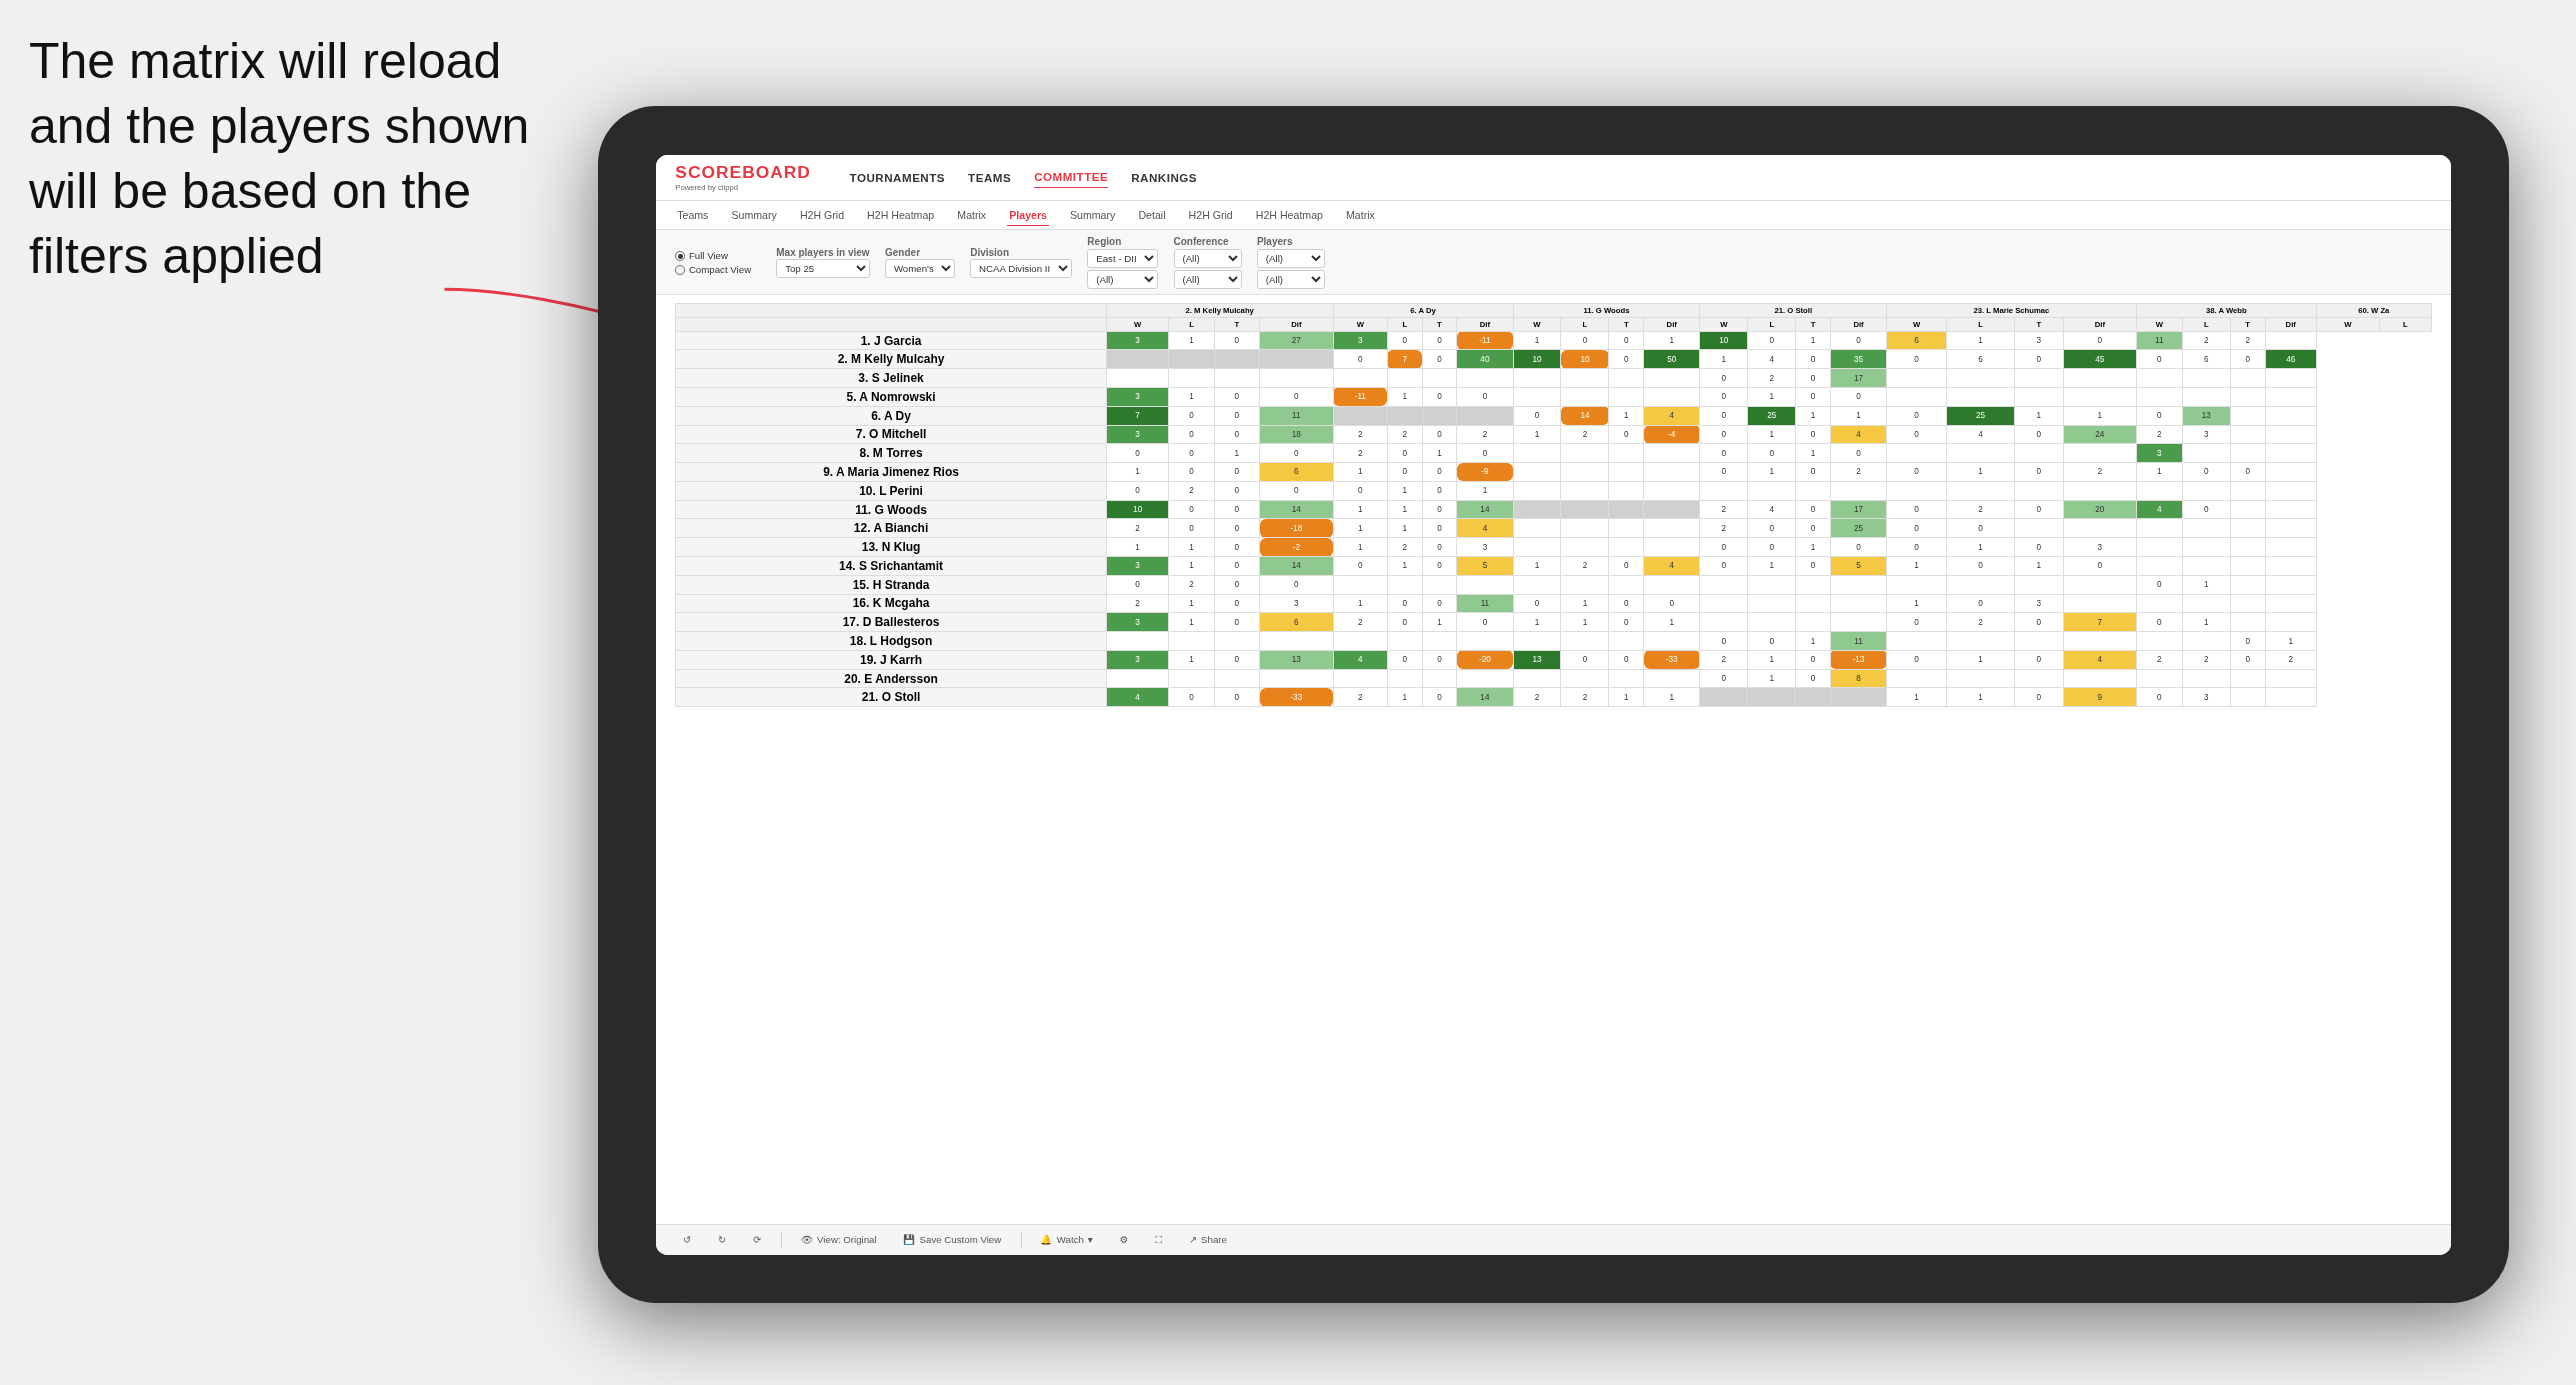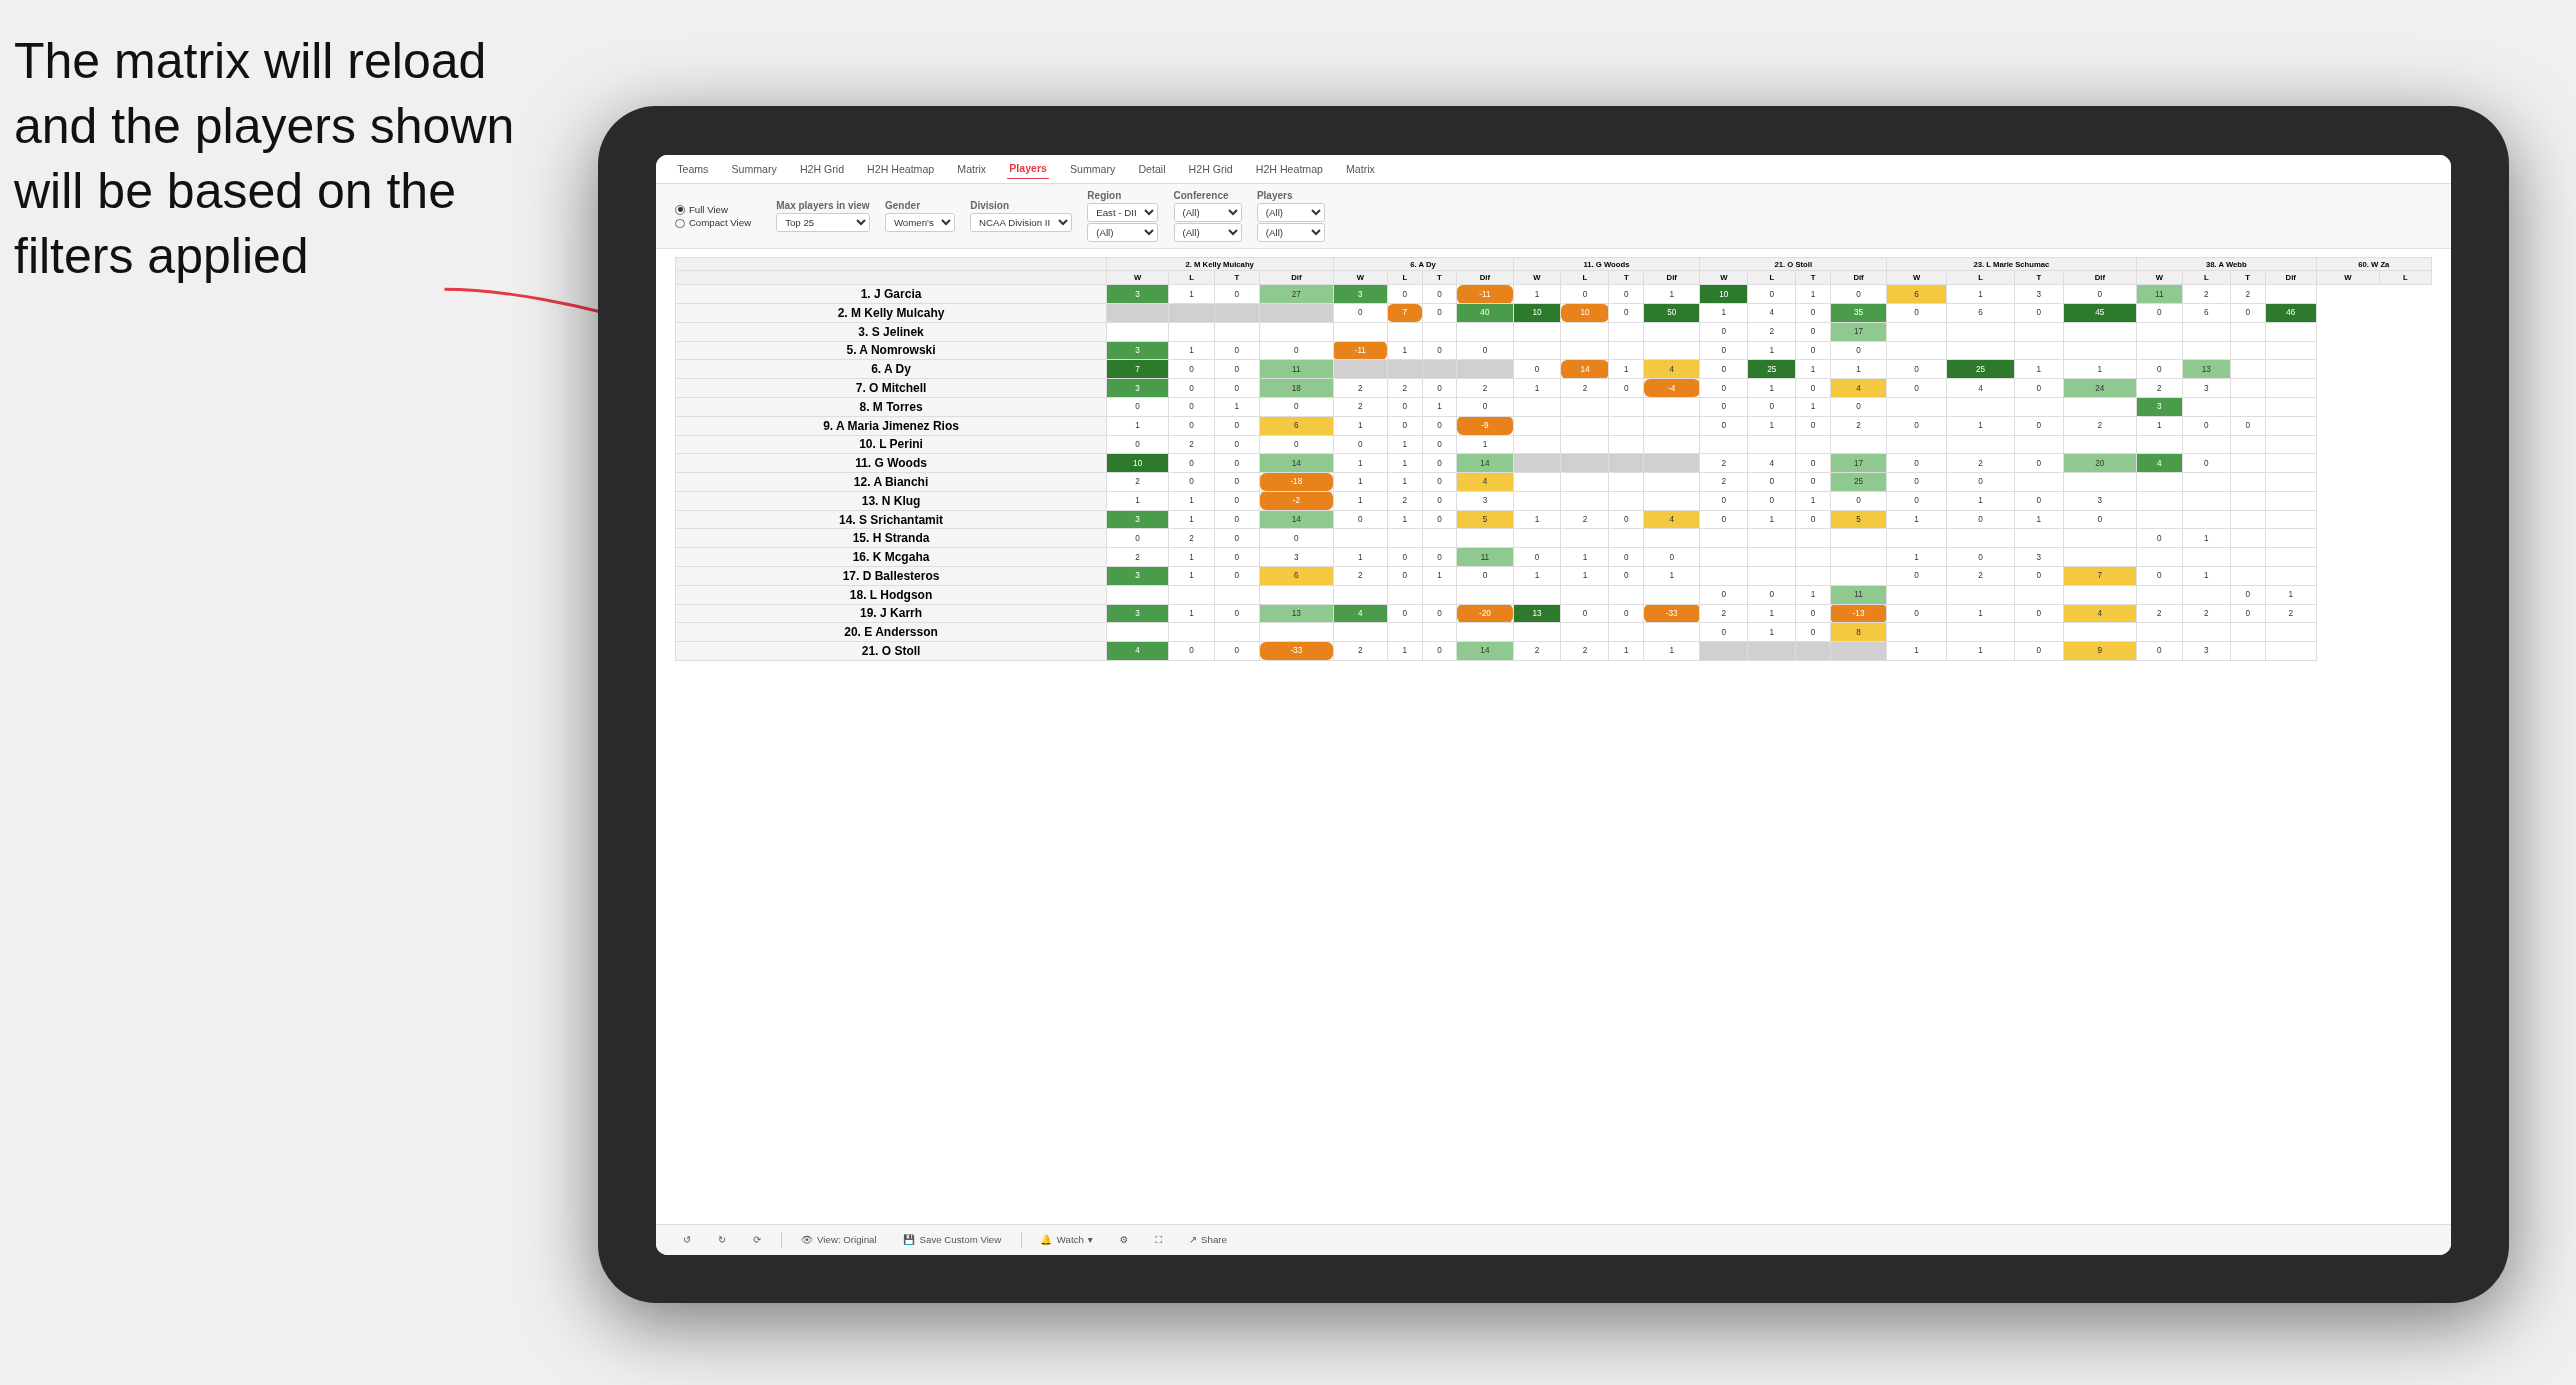--- a/index.html
+++ b/index.html
@@ -9,21 +9,21 @@
       width: 2576px;
       height: 1386px;
       position: relative;
       overflow: hidden;
     }
 
     
     .annotation-text {
       position: absolute;
       top: 29px;
-      left: 14px;
+      left: 29px;
       font-size: 50px;
       font-weight: 400;
       color: #111;
       line-height: 1.3;
       width: 540px;
     }
 
     
     .tablet {
       position: absolute;
@@ -291,20 +291,32 @@
     <marker id="arrowhead" markerWidth="10" markerHeight="7" refX="9" refY="3.5" orient="auto">
       <polygon points="0 0, 10 3.5, 0 7" fill="#e63946"></polygon>
     </marker>
   </defs>
   <path d="M 80 20 C 200 20, 400 80, 530 160" stroke="#e63946" stroke-width="3" fill="none" marker-end="url(#arrowhead)"></path>
 </svg>
 
 <div class="tablet">
   <div class="tablet-screen">
 
+    <div class="nav-bar">
+      <div class="logo-area">
+        <span class="logo-main">SCOREBOARD</span>
+        <span class="logo-sub">Powered by clippd</span>
+      </div>
+      <div class="nav-items">
+        <span class="nav-item">TOURNAMENTS</span>
+        <span class="nav-item">TEAMS</span>
+        <span class="nav-item active">COMMITTEE</span>
+        <span class="nav-item">RANKINGS</span>
+      </div>
+    </div>
 
     <div class="sub-nav">
       <span class="sub-nav-item">Teams</span>
       <span class="sub-nav-item">Summary</span>
       <span class="sub-nav-item">H2H Grid</span>
       <span class="sub-nav-item">H2H Heatmap</span>
       <span class="sub-nav-item">Matrix</span>
       <span class="sub-nav-item active">Players</span>
       <span class="sub-nav-item">Summary</span>
       <span class="sub-nav-item">Detail</span>

